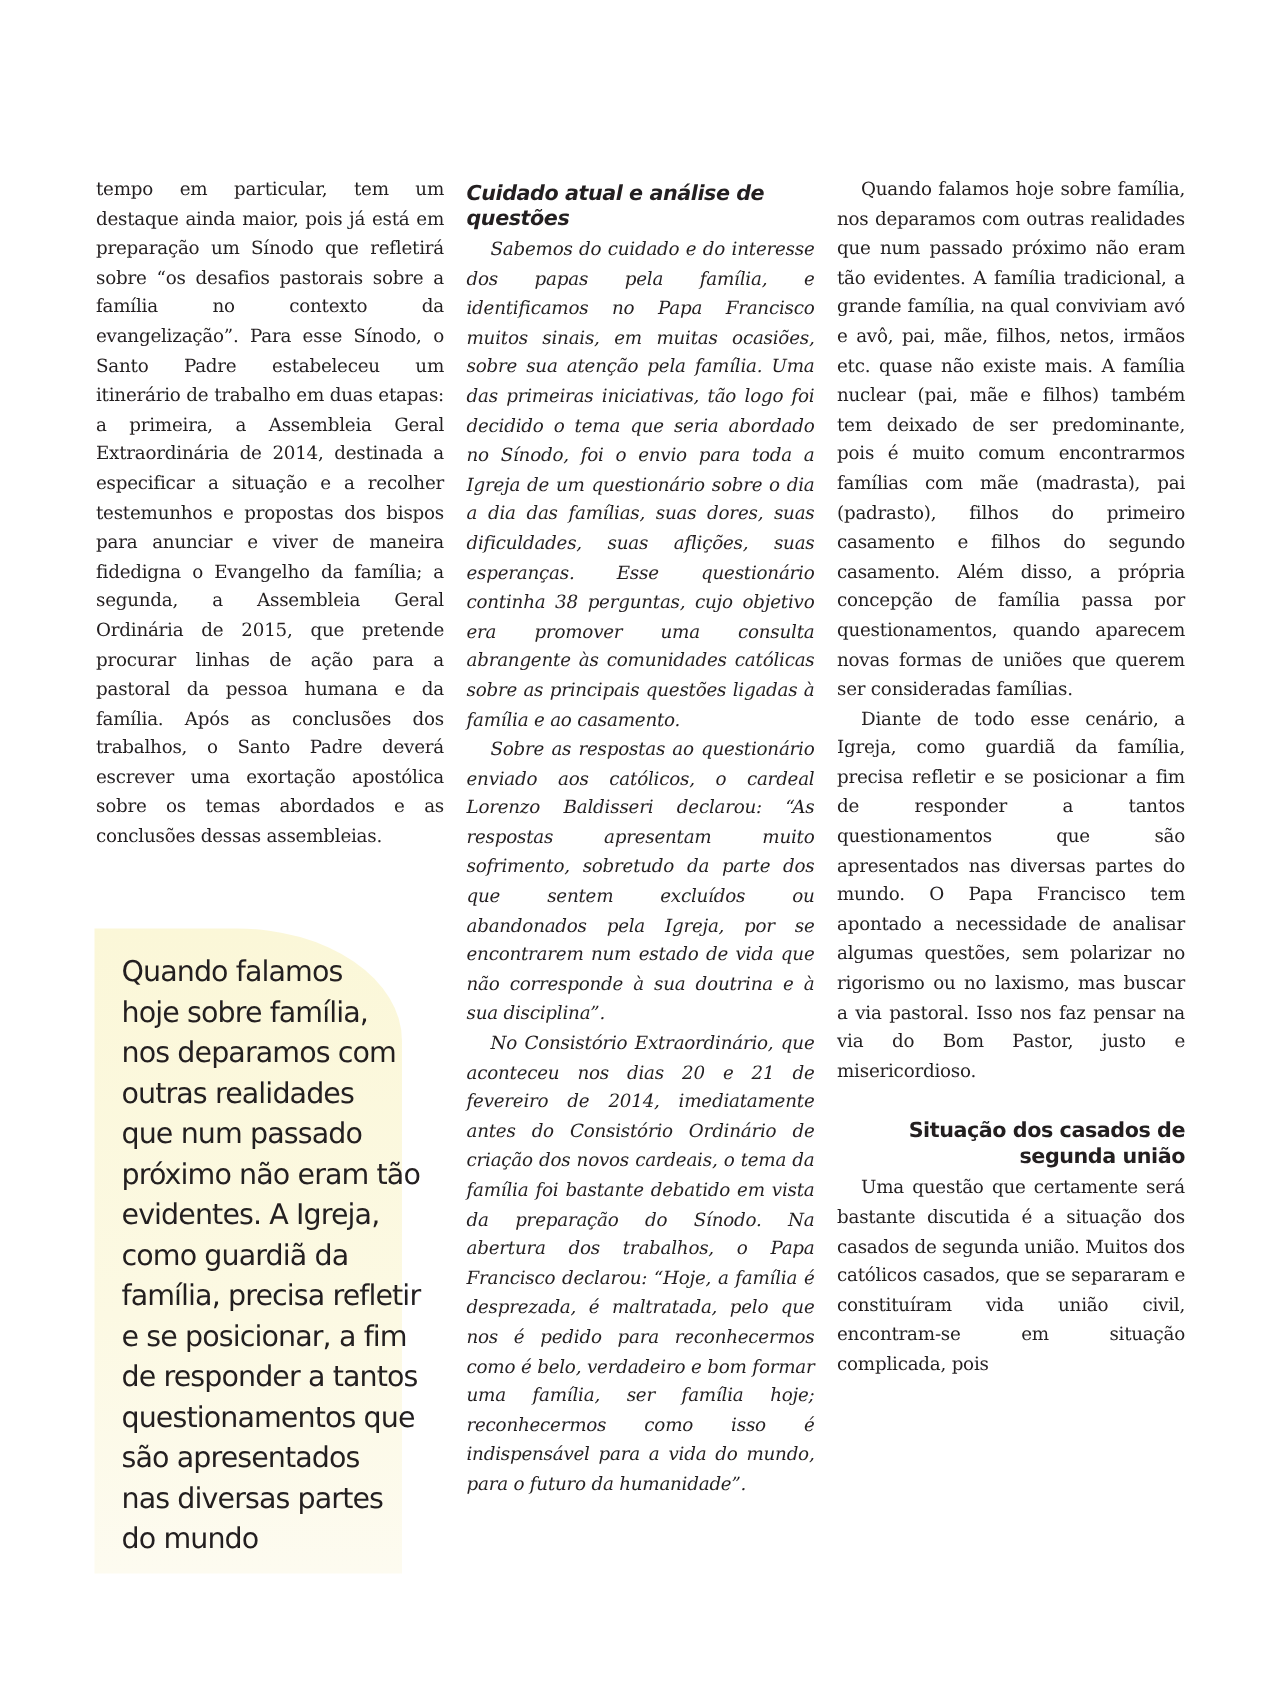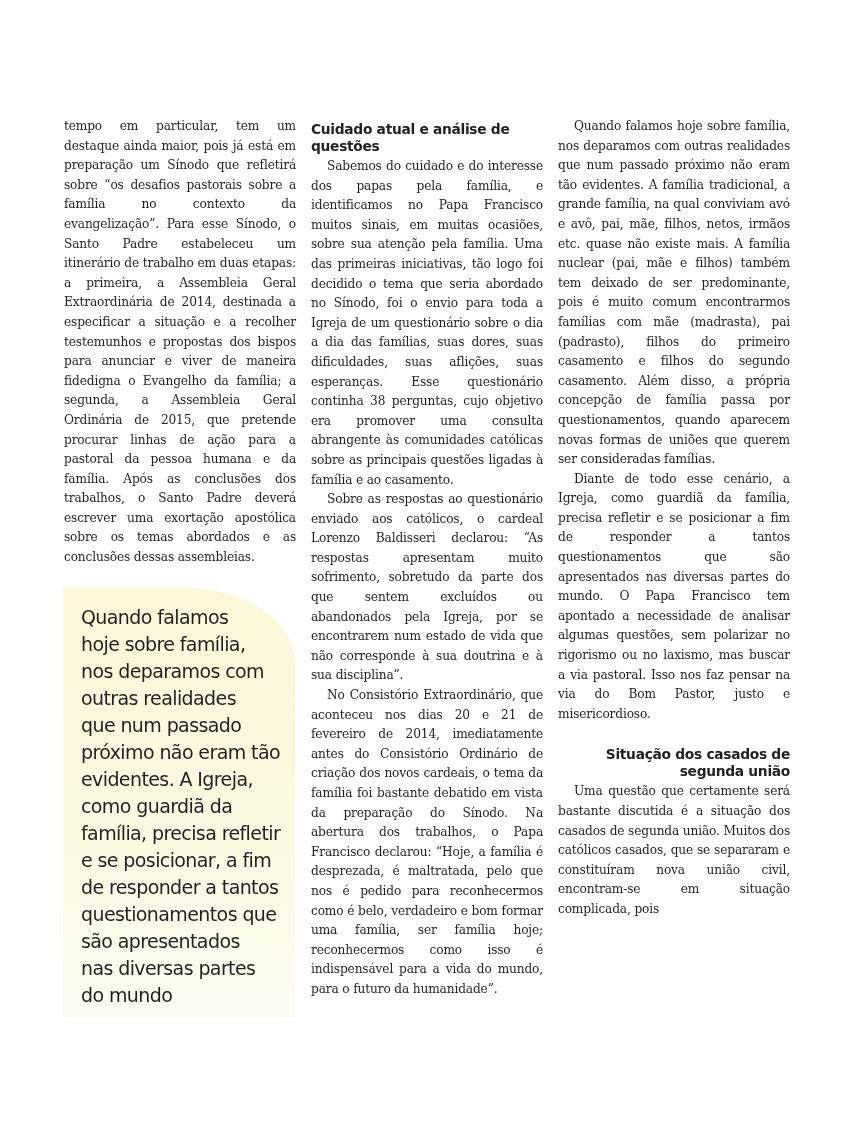--- a/index.html
+++ b/index.html
@@ -1,26 +1,26 @@
 <!DOCTYPE html>
 <html><head>
 <meta charset="utf-8">
 <style>
   html, body { margin: 0; padding: 0; background: #ffffff; }
   body { width: 850px; height: 1126px; position: relative; overflow: hidden; color: #231f20; }
   .col { position: absolute; top: 117px; width: 232px; font-family: "DejaVu Serif", serif; font-size: 12.2px; line-height: 19.6px; text-align: justify; hyphens: manual; letter-spacing: -0.15px; }
   .col p { margin: 0; }
   .col p.indent { text-indent: 16px; }
   .col1 { left: 64px; }
-  .col2 { left: 311px; }
+  .col2 { left: 311px; font-style: italic; }
   .col3 { left: 558px; }
   .heading { font-family: "DejaVu Sans", sans-serif; font-weight: bold; font-size: 13.8px; line-height: 17px; text-align: left; margin: 4px 0 2px 0; letter-spacing: -0.3px; }
   .col3 .heading { margin-top: 22px; text-align: right; }
   .pullquote {
-    position: absolute; left: 63px; top: 588px; width: 232px; height: 430px;
+    position: absolute; left: 63px; top: 619px; width: 205px; height: 430px;
     background: linear-gradient(180deg, #fbf7d8 0%, #fcf9e3 60%, #fdfbf0 100%);
     border-top-right-radius: 110px 75px;
   }
   .pullquote-text {
     position: absolute; left: 18px; top: 16px; width: 215px;
     font-family: "DejaVu Sans", sans-serif; font-size: 19px; line-height: 27px;
     color: #231f20; letter-spacing: -0.6px; white-space: pre-line;
   }
 </style>
 </head>
@@ -52,14 +52,14 @@
   <div class="heading">Cuidado atual e análise de questões</div>
   <p class="indent">Sabemos do cuidado e do interesse dos papas pela família, e identificamos no Papa Francisco muitos sinais, em muitas ocasiões, sobre sua atenção pela família. Uma das primeiras iniciativas, tão logo foi decidido o tema que seria abordado no Sínodo, foi o envio para toda a Igreja de um questionário sobre o dia a dia das famílias, suas dores, suas dificuldades, suas aflições, suas esperanças. Esse questionário continha 38 perguntas, cujo objetivo era promover uma consulta abrangente às comunidades católicas sobre as principais questões ligadas à família e ao casamento.</p>
   <p class="indent">Sobre as respostas ao questionário enviado aos católicos, o cardeal Lorenzo Baldisseri declarou: “As respostas apresentam muito sofrimento, sobretudo da parte dos que sentem excluídos ou abandonados pela Igreja, por se encontrarem num estado de vida que não corresponde à sua doutrina e à sua disciplina”.</p>
   <p class="indent">No Consistório Extraordinário, que aconteceu nos dias 20 e 21 de fevereiro de 2014, imediatamente antes do Consistório Ordinário de criação dos novos cardeais, o tema da família foi bastante debatido em vista da preparação do Sínodo. Na abertura dos trabalhos, o Papa Francisco declarou: “Hoje, a família é desprezada, é maltratada, pelo que nos é pedido para reconhecermos como é belo, verdadeiro e bom formar uma família, ser família hoje; reconhecermos como isso é indispensável para a vida do mundo, para o futuro da humanidade”.</p>
 </div>
 
 <div class="col col3">
   <p class="indent">Quando falamos hoje sobre família, nos deparamos com outras realidades que num passado próximo não eram tão evidentes. A família tradicional, a grande família, na qual conviviam avó e avô, pai, mãe, filhos, netos, irmãos etc. quase não existe mais. A família nuclear (pai, mãe e filhos) também tem deixado de ser predominante, pois é muito comum encontrarmos famílias com mãe (madrasta), pai (padrasto), filhos do primeiro casamento e filhos do segundo casamento. Além disso, a própria concepção de família passa por questionamentos, quando aparecem novas formas de uniões que querem ser consideradas famílias.</p>
   <p class="indent">Diante de todo esse cenário, a Igreja, como guardiã da família, precisa refletir e se posicionar a fim de responder a tantos questionamentos que são apresentados nas diversas partes do mundo. O Papa Francisco tem apontado a necessidade de analisar algumas questões, sem polarizar no rigorismo ou no laxismo, mas buscar a via pastoral. Isso nos faz pensar na via do Bom Pastor, justo e misericordioso.</p>
   <div class="heading">Situação dos casados de segunda união</div>
-  <p class="indent">Uma questão que certamente será bastante discutida é a situação dos casados de segunda união. Muitos dos católicos casados, que se separaram e constituíram nova união civil, encontram-se em situação complicada, pois</p>
+  <p class="indent">Uma questão que certamente será bastante discutida é a situação dos casados de segunda união. Muitos dos católicos casados, que se separaram e constituíram vida união civil, encontram-se em situação complicada, pois</p>
 </div>
 
 </body></html>

